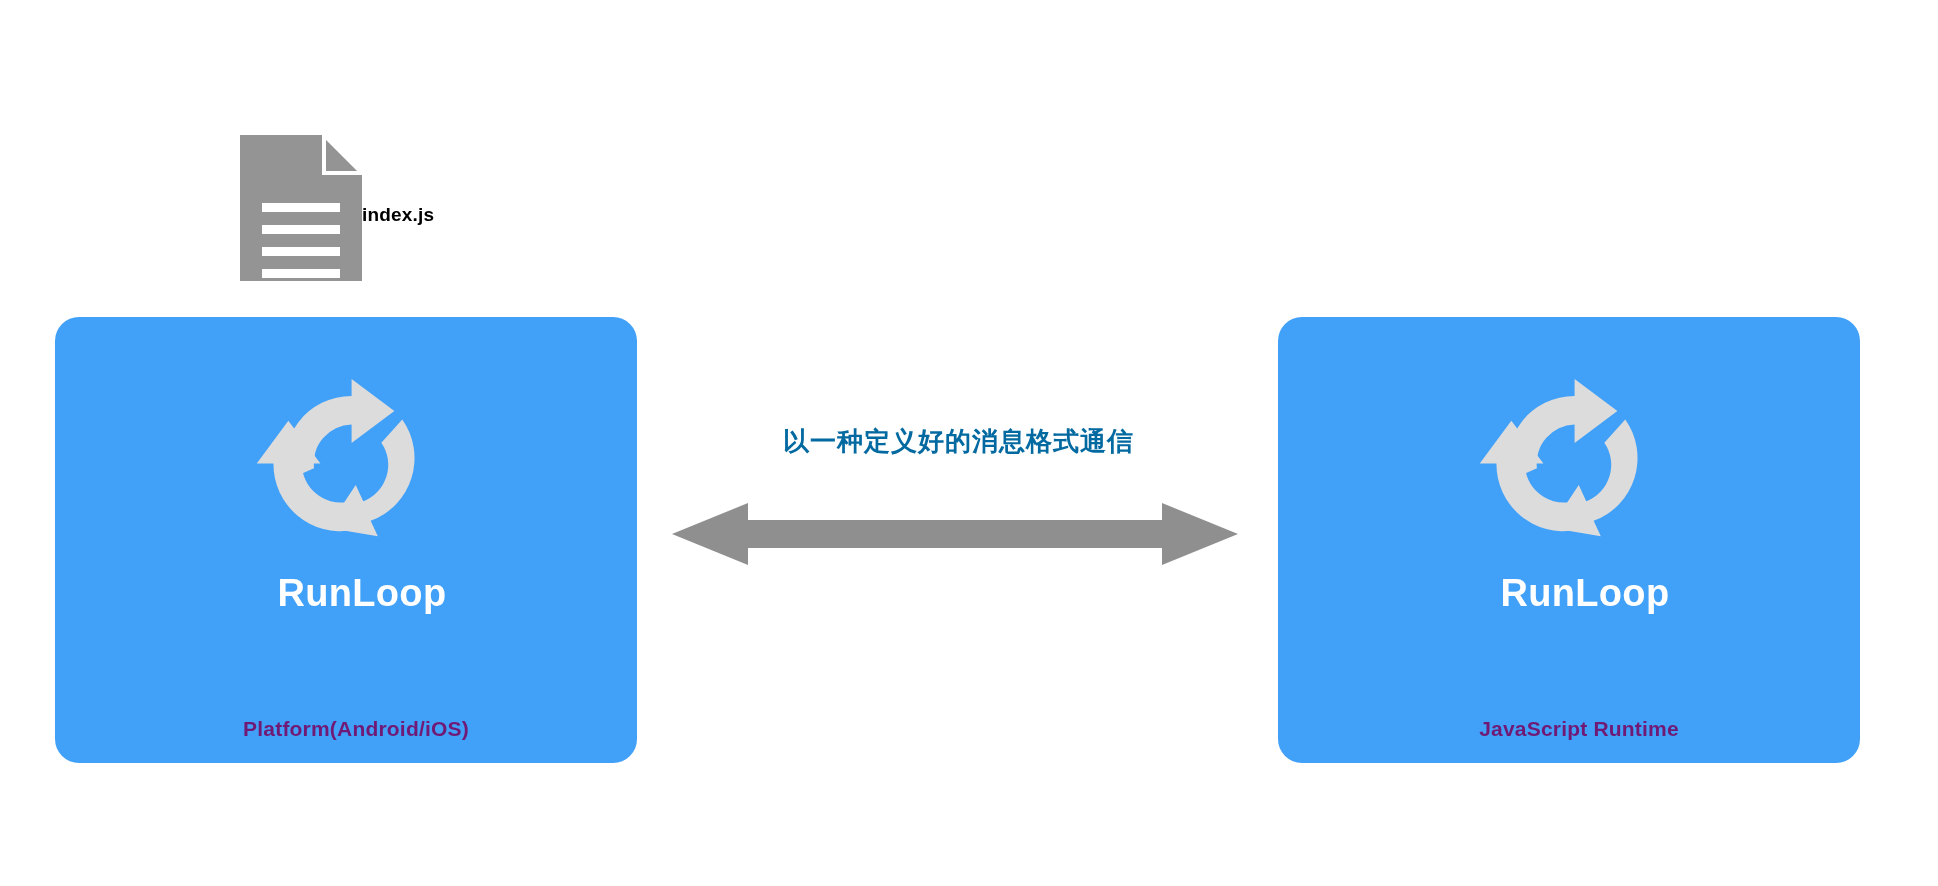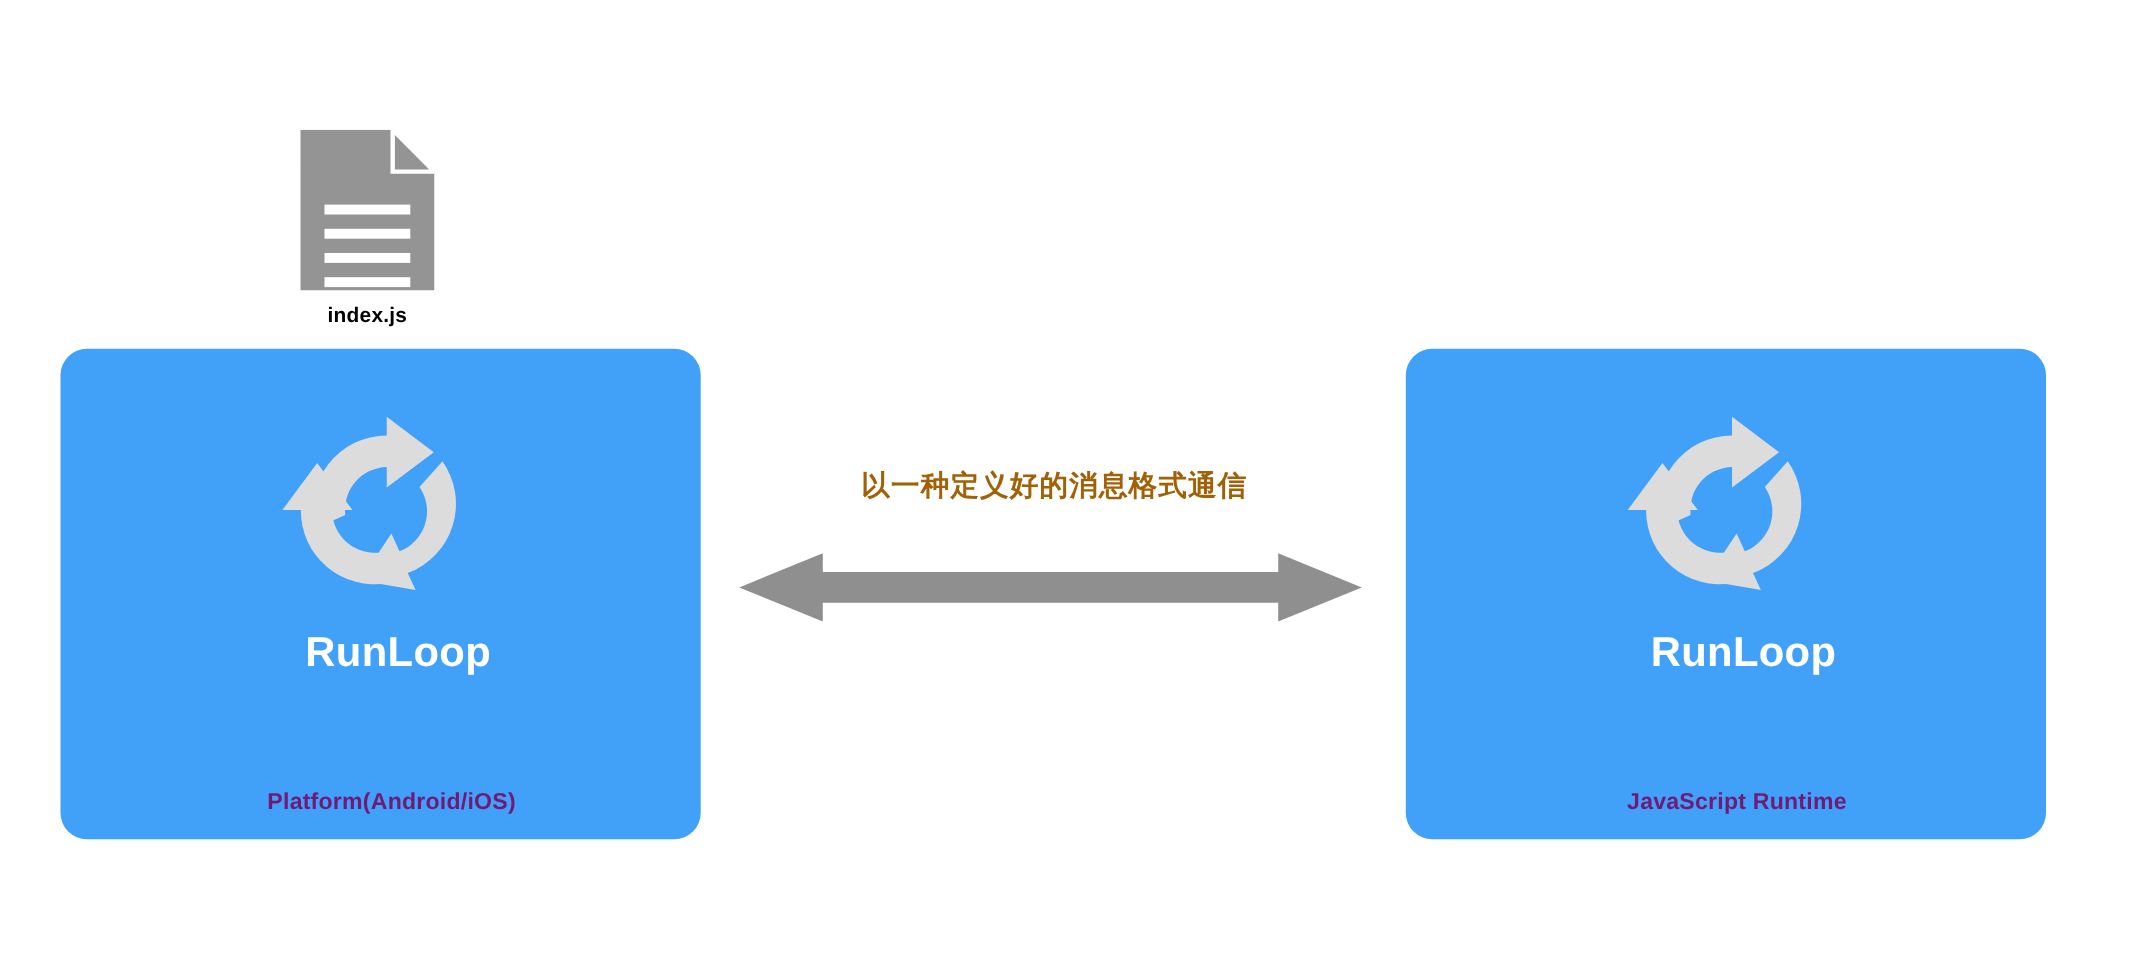--- a/index.html
+++ b/index.html
@@ -16,28 +16,26 @@
     position: relative;
     width: 1938px;
     height: 886px;
     background: #ffffff;
     overflow: hidden;
   }
 
   
   #file-node {
     position: absolute;
-    left: 224px;
+    left: 240px;
     top: 110px;
     width: 220px;
     height: 195px;
     display: flex;
-    flex-direction: column;
     align-items: center;
-    justify-content: center;
   }
   #doc-icon {
     width: 122px;
     height: 146px;
     display: block;
   }
   #file-label {
     margin-top: 14px;
     font-size: 19px;
     font-weight: bold;
@@ -111,21 +109,21 @@
     height: 160px;
   }
   #connector-label {
     position: absolute;
     left: 2px;
     right: 0;
     top: 0;
     text-align: center;
     font-size: 26px;
     font-weight: bold;
-    color: #a16207;
+    color: #0369a1;
     letter-spacing: 1px;
     line-height: 1.3;
     white-space: nowrap;
   }
   #connector-arrow {
     position: absolute;
     left: 12px;
     top: 78px;
     width: 566px;
     height: 62px;

